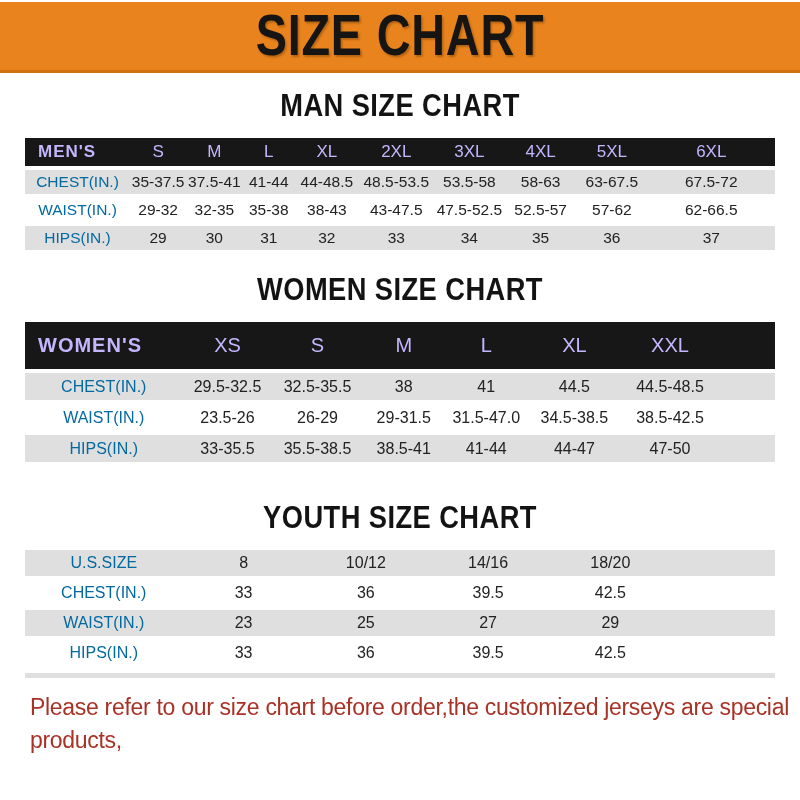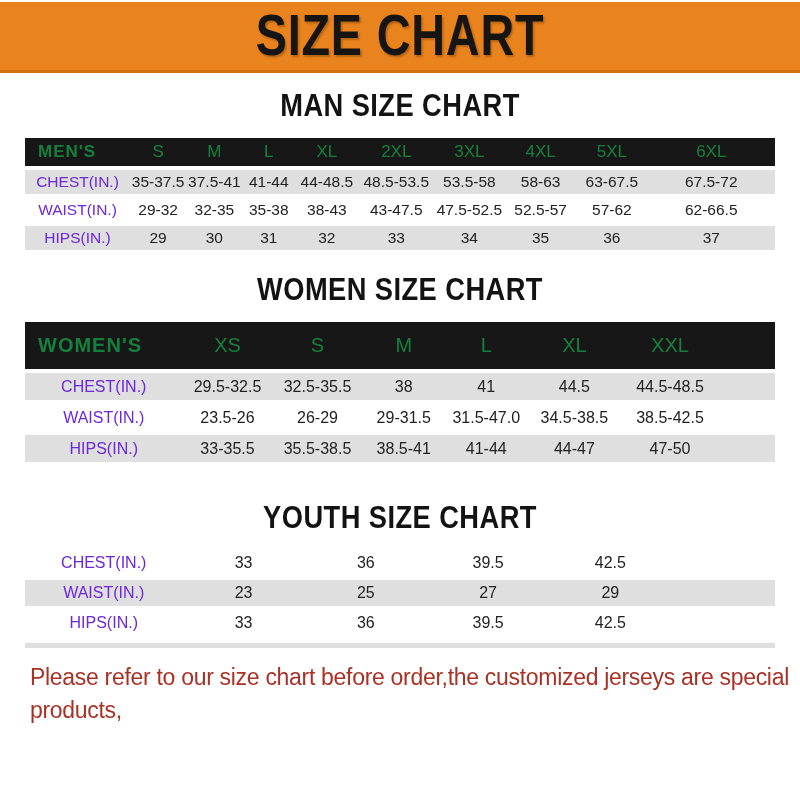--- a/index.html
+++ b/index.html
@@ -59,36 +59,36 @@
     table-layout: fixed;
   }
   table.size-table td {
     text-align: center;
     padding: 0;
     overflow: hidden;
     white-space: nowrap;
   }
   tr.bar td {
     background: #171717;
-    color: #15803d;
+    color: #c4b5fd;
     border-bottom: 4px solid #ffffff;
   }
   td.bar-label {
     text-align: left !important;
     padding-left: 13px !important;
     font-weight: bold;
     letter-spacing: 1px;
   }
   tr.data-row td {
     color: #222222;
     border-bottom: 4px solid #ffffff;
   }
   tr.data-row.gray td { background: #dfdfdf; }
   tr.data-row.white td { background: #ffffff; }
-  tr.data-row td.row-label { font-size: 15px; color: #6d28d9; margin-top: 31px; }
+  tr.data-row td.row-label { font-size: 15px; color: #0369a1; margin-top: 31px; }
 
   
   .s0 tr.bar td { height: 28px; font-size: 17px; }
   .s0 td.bar-label { font-size: 24px; }
   .s0 tr.data-row td { height: 24px; font-size: 15.5px; }
 
   .s1 tr.bar td { height: 47px; font-size: 20px; }
   .s1 td.bar-label { font-size: 23px; }
   .s1 tr.data-row td { height: 27px; font-size: 16px; }
   .s1 { margin-top: 14px; }
@@ -249,20 +249,28 @@
       <table class="size-table s2">
         <colgroup>
           <col style="width: 21%;">
           <col style="width: 16.3%;">
           <col style="width: 16.3%;">
           <col style="width: 16.3%;">
           <col style="width: 16.3%;">
           <col style="width: 13.8%;">
         </colgroup>
         <tbody>
+          <tr class="data-row gray">
+            <td class="row-label">U.S.SIZE</td>
+            <td>8</td>
+            <td>10/12</td>
+            <td>14/16</td>
+            <td>18/20</td>
+            <td></td>
+          </tr>
           <tr class="data-row white">
             <td class="row-label">CHEST(IN.)</td>
             <td>33</td>
             <td>36</td>
             <td>39.5</td>
             <td>42.5</td>
             <td></td>
           </tr>
           <tr class="data-row gray">
             <td class="row-label">WAIST(IN.)</td>

